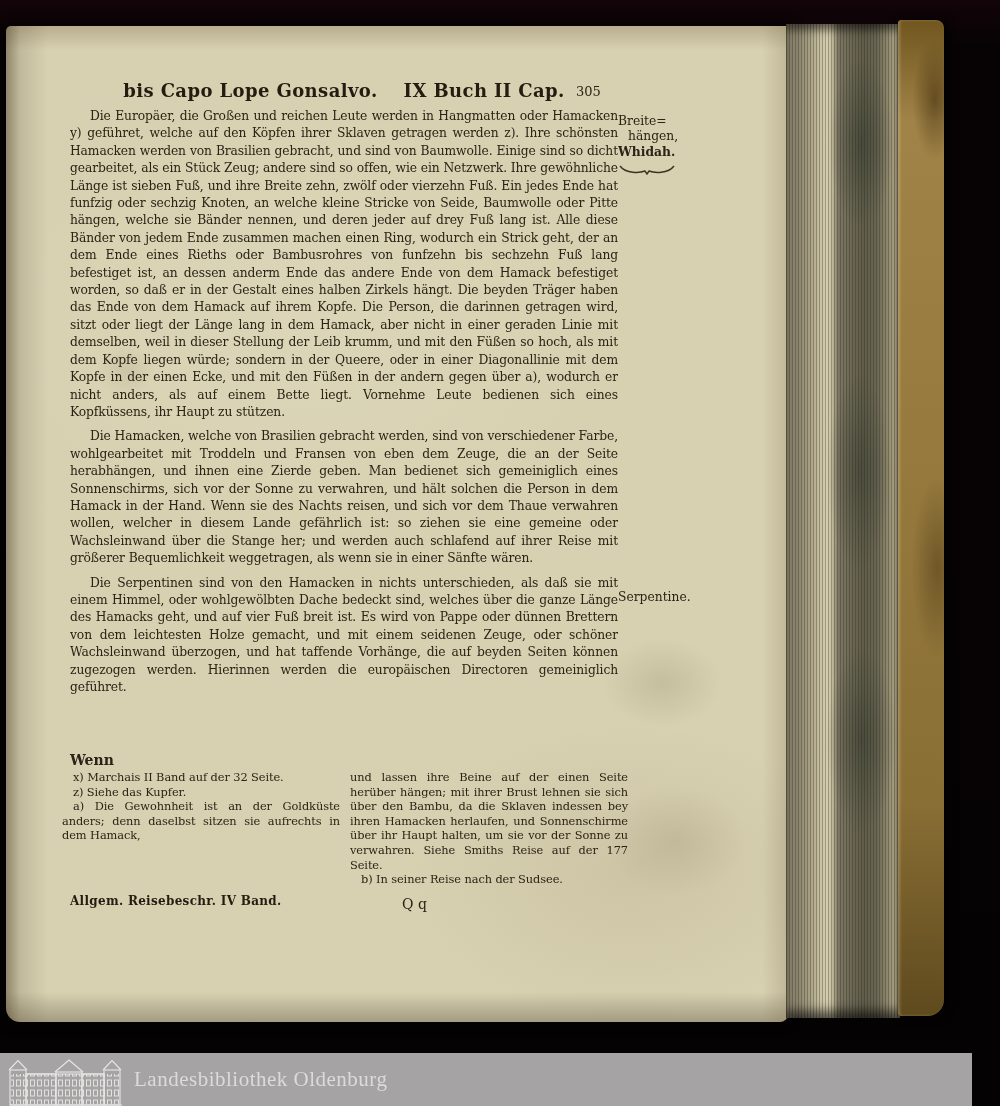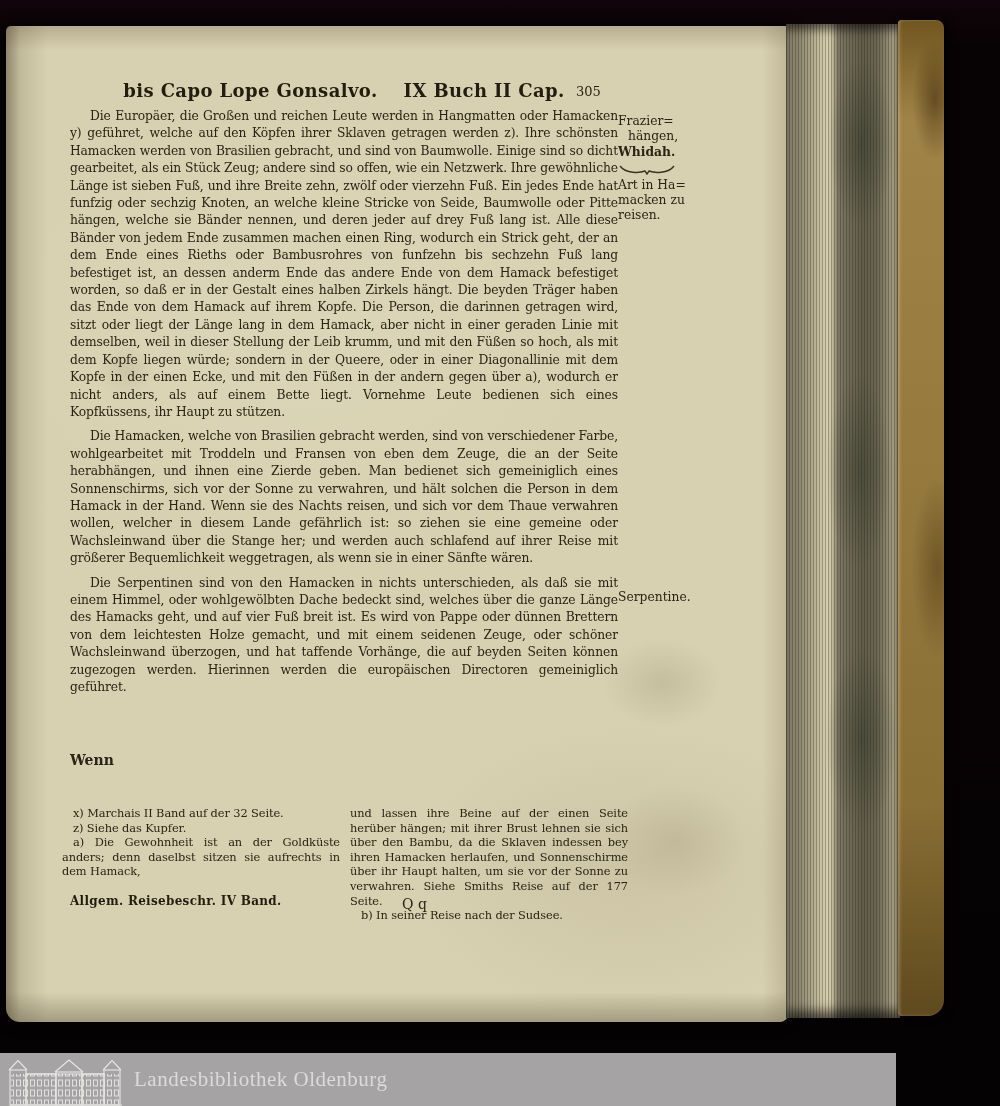--- a/index.html
+++ b/index.html
@@ -56,21 +56,21 @@
   .margin-note .mline{white-space:nowrap;}
   .note-1{top:88px;}
   .note-1 .mline:nth-child(2){padding-left:10px;}
   .note-1 .mline:nth-child(3){font-weight:700;}
   .note-brace{position:absolute;left:612px;top:138px;}
   .note-2{top:152px;}
   .note-3{top:564px;}
 
   
   .footnotes{
-    position:absolute;left:56px;top:780px;width:566px;display:flex;gap:10px;
+    position:absolute;left:56px;top:744px;width:566px;display:flex;gap:10px;
     font-size:11.4px;line-height:14.6px;text-align:justify;letter-spacing:-0.1px;
   }
   .fn-col{flex:1;}
   .fn-item{text-indent:11px;margin:0;}
   .fn-item.fn-cont{text-indent:0;}
 
   
   .footer-signature{
     position:absolute;left:64px;top:868px;font-size:12px;font-weight:600;letter-spacing:0.3px;color:#241c10;white-space:nowrap;
   }
@@ -96,21 +96,21 @@
     background:
       radial-gradient(30px 80px at 80% 8%, rgba(60,40,10,0.55), transparent 75%),
       radial-gradient(34px 120px at 85% 55%, rgba(60,40,10,0.40), transparent 75%),
       linear-gradient(180deg,#70561f 0,#a08347 10%,#95793d 45%,#8a6f35 78%,#5f4a1e 100%);
     border-radius:3px 8px 16px 3px;
     box-shadow:inset 2px 0 3px rgba(255,240,200,0.25), 4px 0 10px rgba(0,0,0,0.8);
   }
 
   
   .library-bar{
-    position:absolute;left:0;bottom:0;width:896px;height:53px;
+    position:absolute;left:0;bottom:0;width:972px;height:53px;
     background:#a5a3a4;
   }
   .library-logo{position:absolute;left:8px;bottom:0;}
   .library-label{
     position:absolute;left:134px;top:0;height:53px;line-height:53px;
     font-family:"Liberation Serif","DejaVu Serif",serif;
     font-size:21px;color:#dcdbda;letter-spacing:0.5px;white-space:nowrap;
   }
 </style>
 </head>
@@ -131,32 +131,27 @@
 
     <div class="text-block">
       <p>Die Europäer, die Großen und reichen Leute werden in Hangmatten oder Hamacken y) geführet, welche auf den Köpfen ihrer Sklaven getragen werden z). Ihre schönsten Hamacken werden von Brasilien gebracht, und sind von Baumwolle. Einige sind so dicht gearbeitet, als ein Stück Zeug; andere sind so offen, wie ein Netzwerk. Ihre gewöhnliche Länge ist sieben Fuß, und ihre Breite zehn, zwölf oder vierzehn Fuß. Ein jedes Ende hat funfzig oder sechzig Knoten, an welche kleine Stricke von Seide, Baumwolle oder Pitte hängen, welche sie Bänder nennen, und deren jeder auf drey Fuß lang ist. Alle diese Bänder von jedem Ende zusammen machen einen Ring, wodurch ein Strick geht, der an dem Ende eines Rieths oder Bambusrohres von funfzehn bis sechzehn Fuß lang befestiget ist, an dessen anderm Ende das andere Ende von dem Hamack befestiget worden, so daß er in der Gestalt eines halben Zirkels hängt. Die beyden Träger haben das Ende von dem Hamack auf ihrem Kopfe. Die Person, die darinnen getragen wird, sitzt oder liegt der Länge lang in dem Hamack, aber nicht in einer geraden Linie mit demselben, weil in dieser Stellung der Leib krumm, und mit den Füßen so hoch, als mit dem Kopfe liegen würde; sondern in der Queere, oder in einer Diagonallinie mit dem Kopfe in der einen Ecke, und mit den Füßen in der andern gegen über a), wodurch er nicht anders, als auf einem Bette liegt. Vornehme Leute bedienen sich eines Kopfküssens, ihr Haupt zu stützen.</p>
       <p>Die Hamacken, welche von Brasilien gebracht werden, sind von verschiedener Farbe, wohlgearbeitet mit Troddeln und Fransen von eben dem Zeuge, die an der Seite herabhängen, und ihnen eine Zierde geben. Man bedienet sich gemeiniglich eines Sonnenschirms, sich vor der Sonne zu verwahren, und hält solchen die Person in dem Hamack in der Hand. Wenn sie des Nachts reisen, und sich vor dem Thaue verwahren wollen, welcher in diesem Lande gefährlich ist: so ziehen sie eine gemeine oder Wachsleinwand über die Stange her; und werden auch schlafend auf ihrer Reise mit größerer Bequemlichkeit weggetragen, als wenn sie in einer Sänfte wären.</p>
       <p>Die Serpentinen sind von den Hamacken in nichts unterschieden, als daß sie mit einem Himmel, oder wohlgewölbten Dache bedeckt sind, welches über die ganze Länge des Hamacks geht, und auf vier Fuß breit ist. Es wird von Pappe oder dünnen Brettern von dem leichtesten Holze gemacht, und mit einem seidenen Zeuge, oder schöner Wachsleinwand überzogen, und hat taffende Vorhänge, die auf beyden Seiten können zugezogen werden. Hierinnen werden die europäischen Directoren gemeiniglich geführet.</p>
     </div>
 
     <div class="catchword">Wenn</div>
 
     <div class="margin-note note-1">
-      <div class="mline">Frazier=</div>
+      <div class="mline">Breite=</div>
       <div class="mline">hängen,</div>
       <div class="mline">Whidah.</div>
     </div>
     <svg class="note-brace" width="58" height="12" viewBox="0 0 58 12">
       <path d="M2,2 C8,10 22,9 27,7 L29,10 L31,7 C36,9 50,10 56,2" fill="none" stroke="#3a3222" stroke-width="1.4"></path>
     </svg>
-    <div class="margin-note note-2">
-      <div class="mline">Art in Ha=</div>
-      <div class="mline">macken zu</div>
-      <div class="mline">reisen.</div>
-    </div>
     <div class="margin-note note-3">
       <div class="mline">Serpentine.</div>
     </div>
 
     <div class="footnotes">
       <div class="fn-col">
         <p class="fn-item">x) Marchais II Band auf der 32 Seite.</p>
         <p class="fn-item">z) Siehe das Kupfer.</p>
         <p class="fn-item">a) Die Gewohnheit ist an der Goldküste anders; denn daselbst sitzen sie aufrechts in dem Hamack,</p>
       </div>

